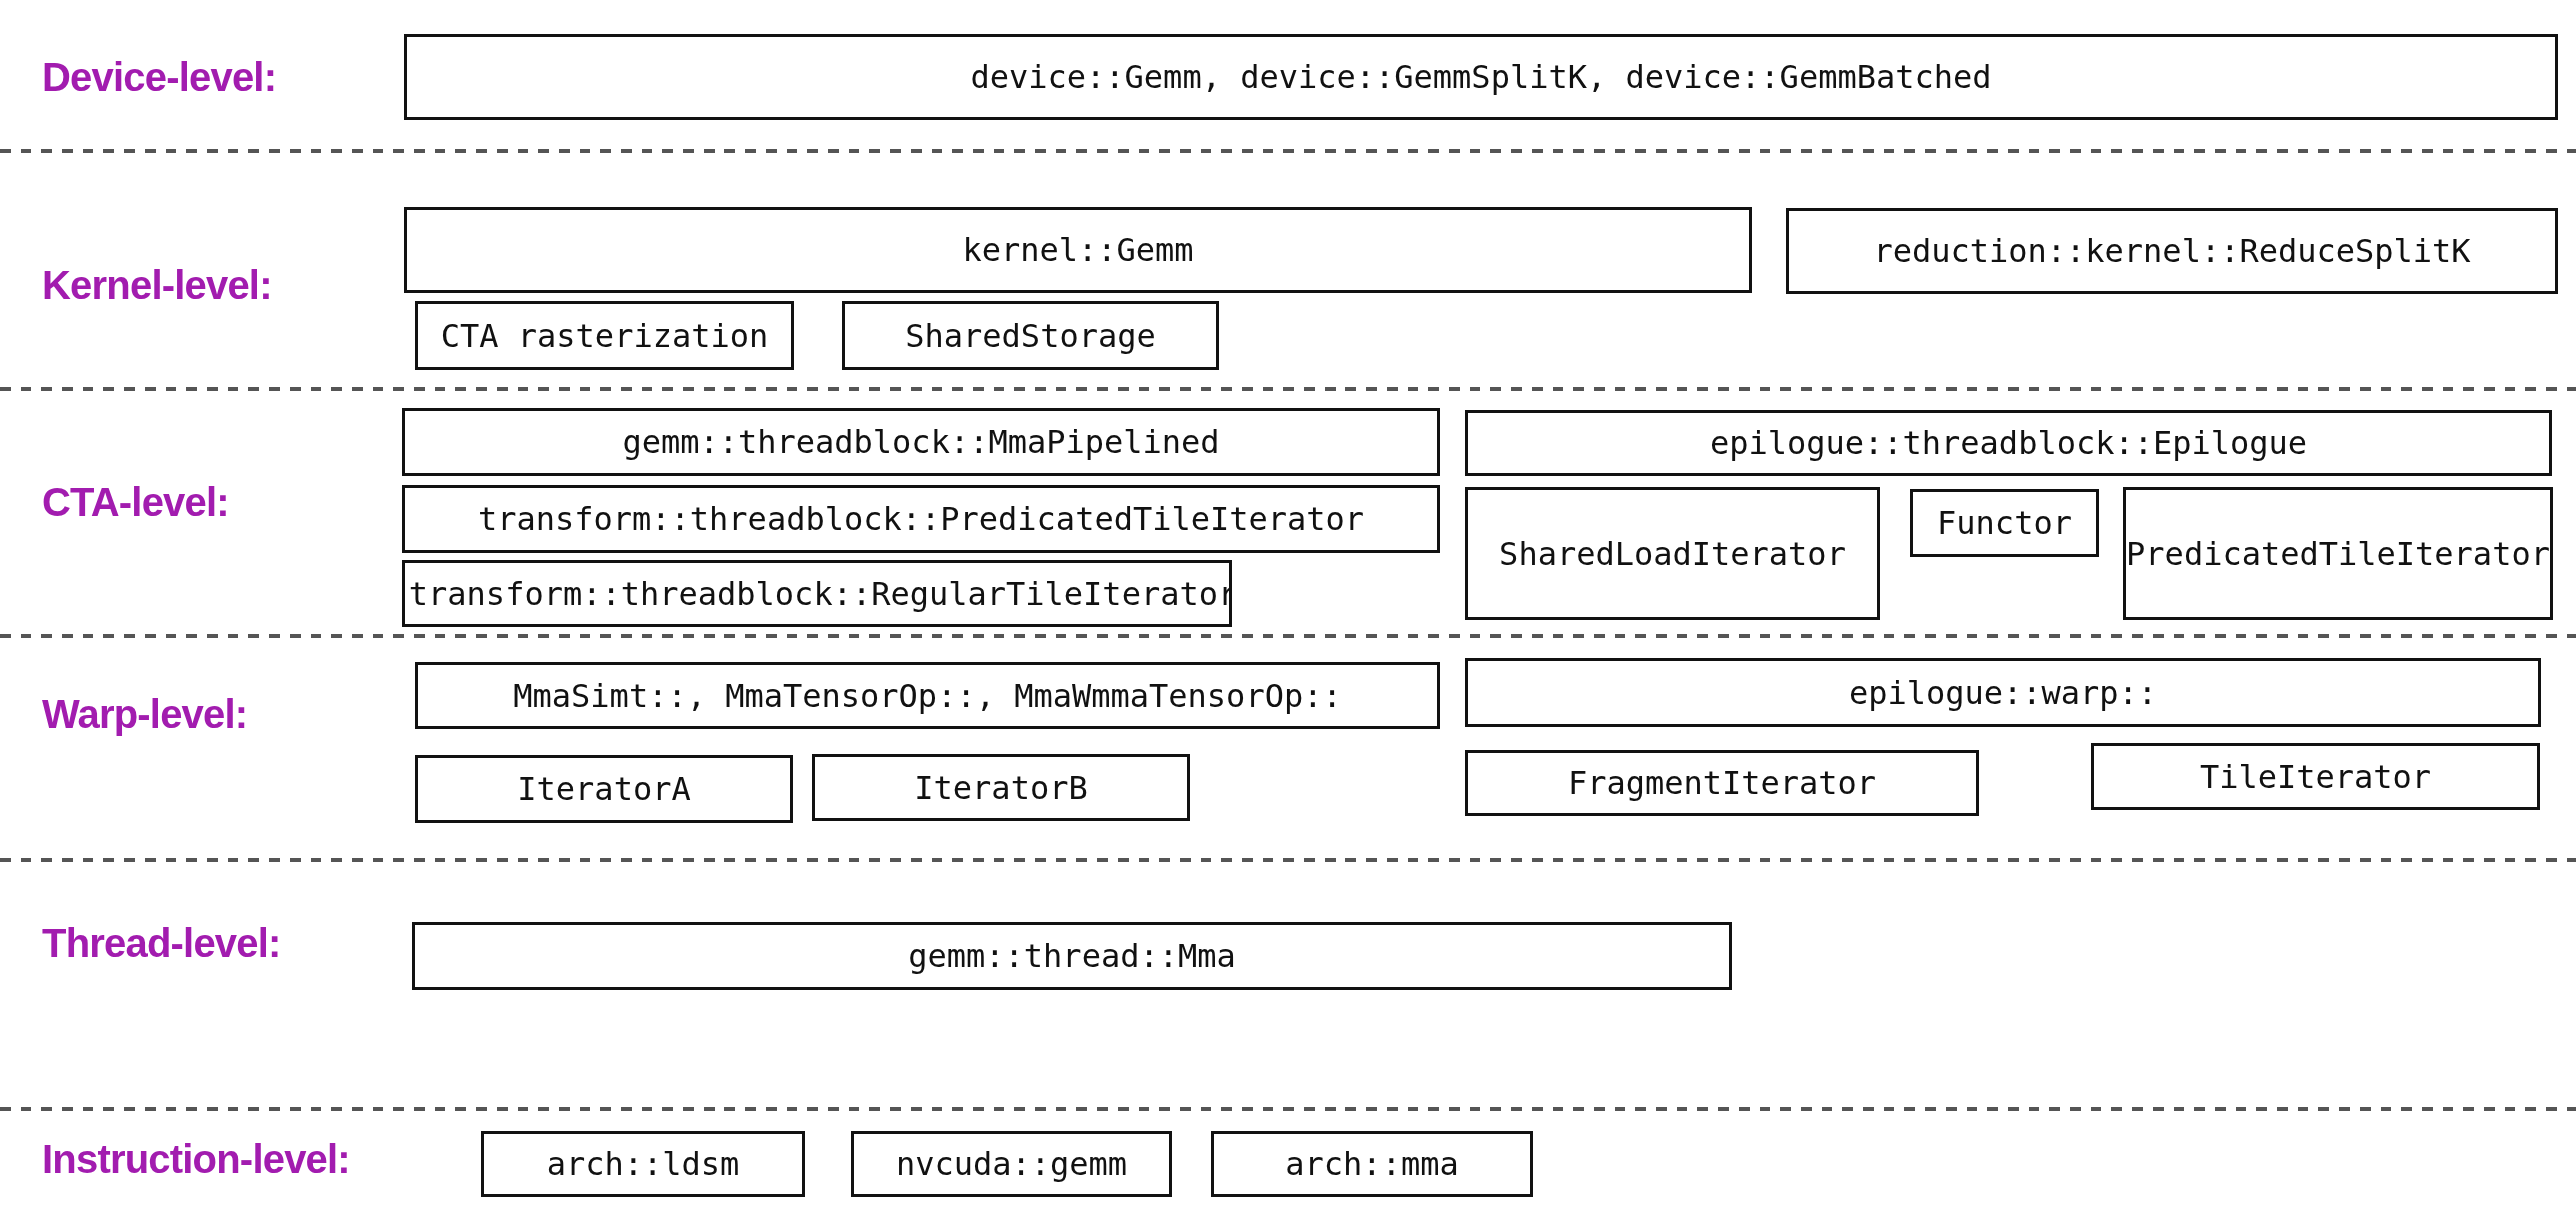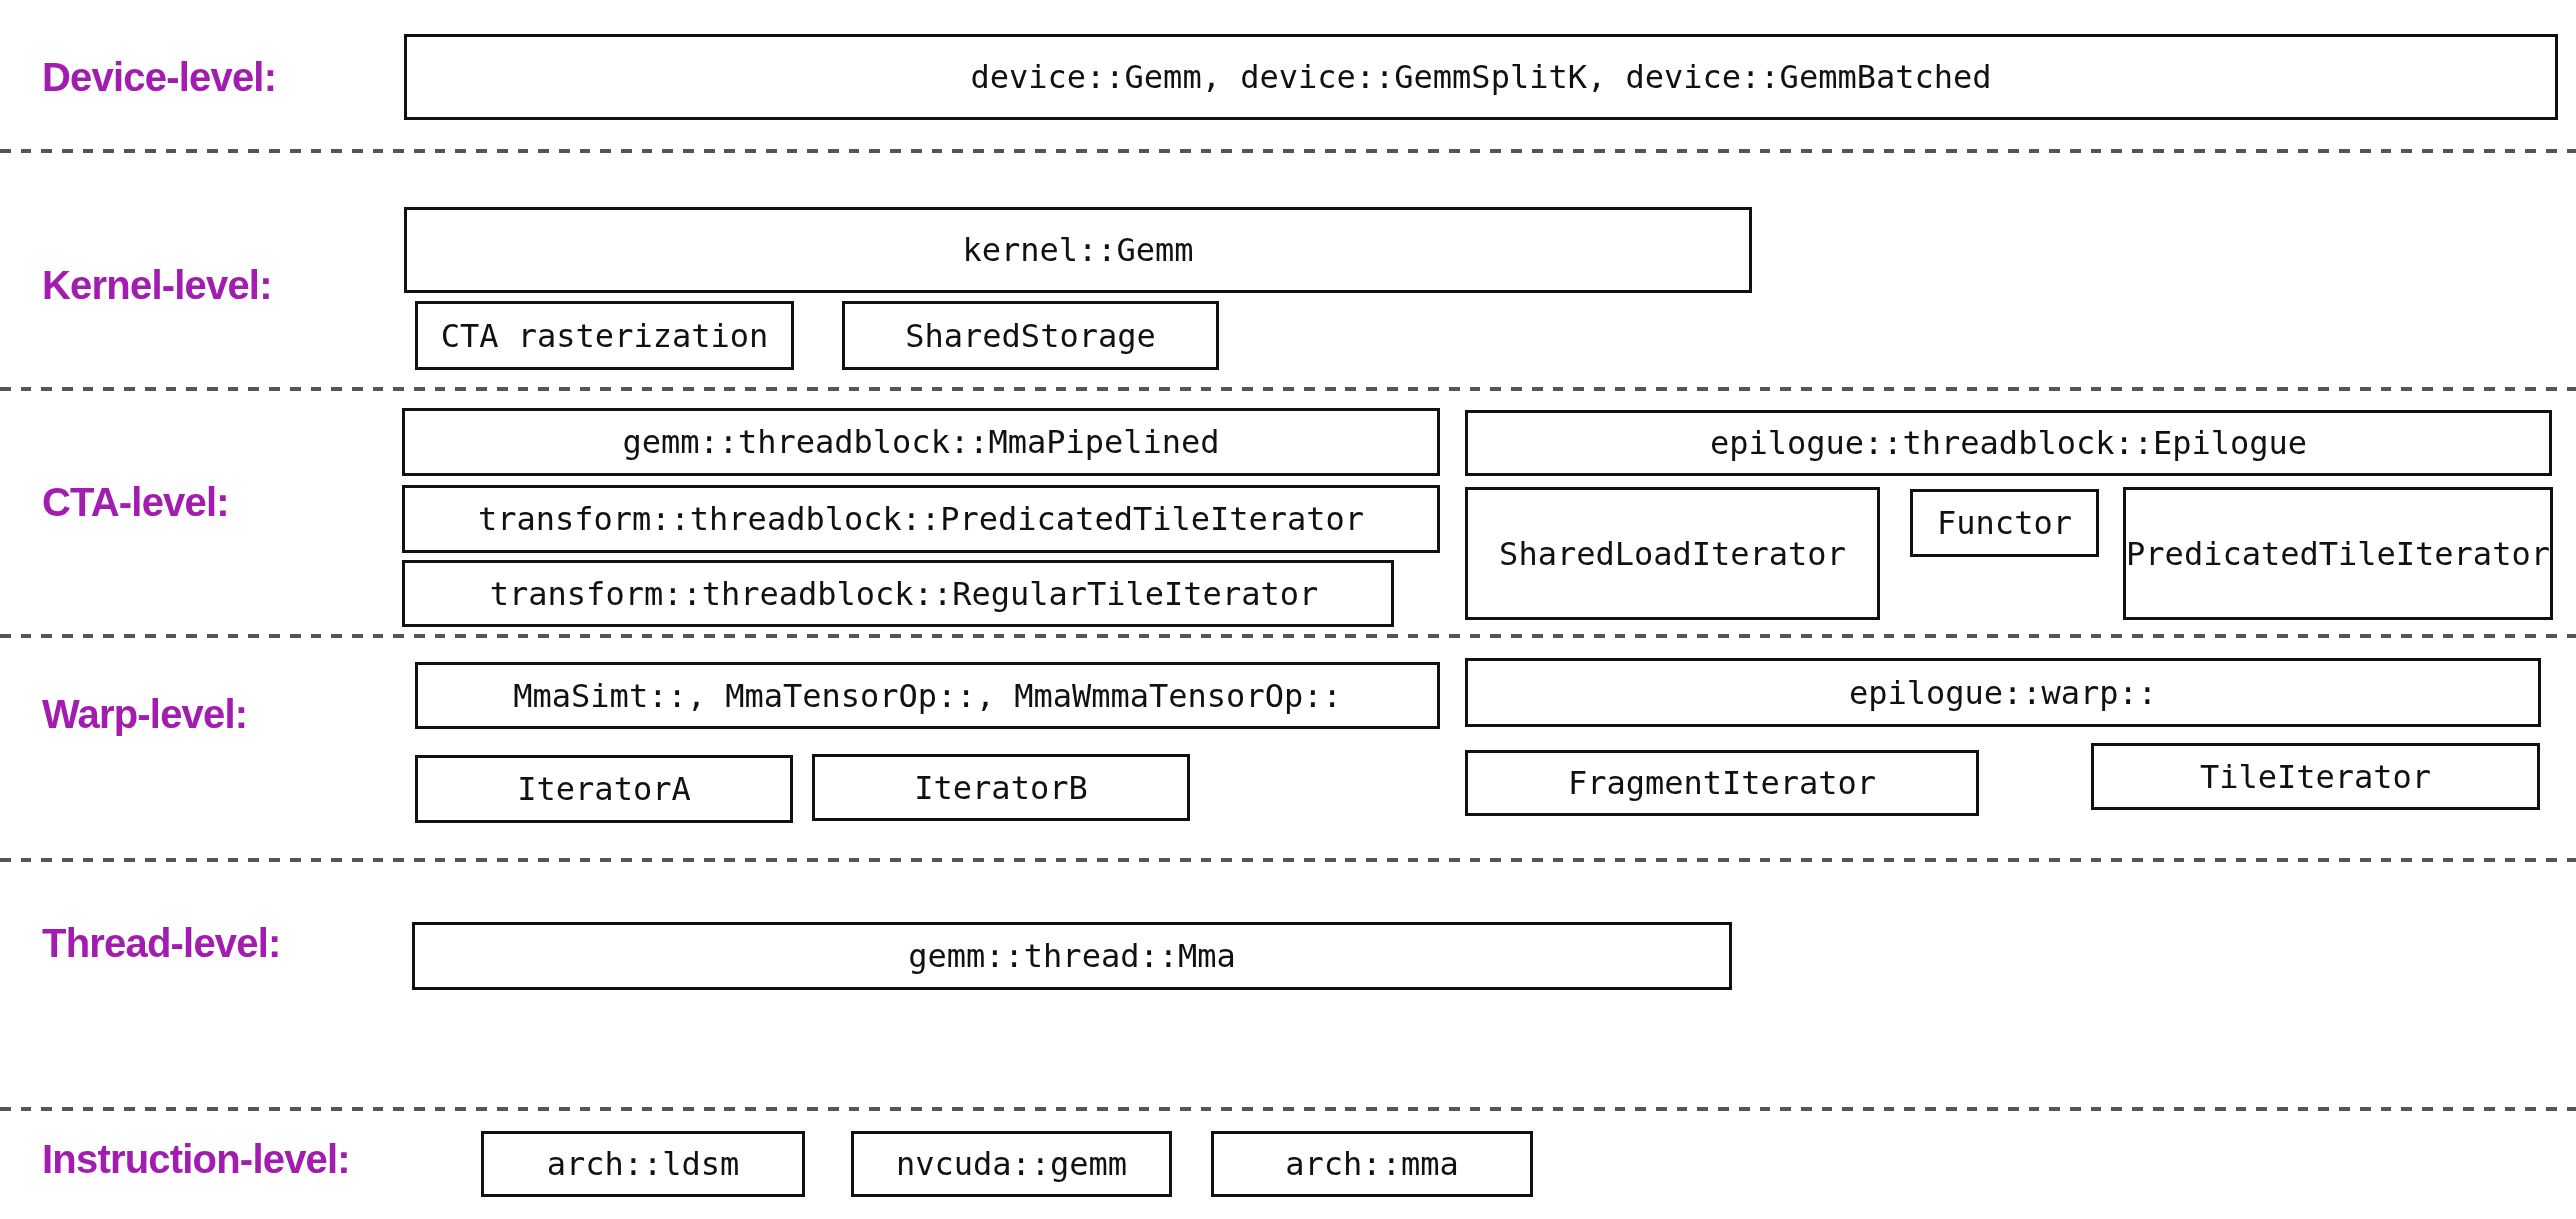--- a/index.html
+++ b/index.html
@@ -49,29 +49,30 @@
 
 <div class="canvas">
 
   <div class="row-label" style="top:77px;">Device-level:</div>
   <div class="box" style="left:404px; top:34px; width:2154px; height:86px;">device::Gemm, device::GemmSplitK, device::GemmBatched</div>
 
   <div class="divider" style="top:149px;"></div>
 
   <div class="row-label" style="top:285px;">Kernel-level:</div>
   <div class="box" style="left:404px; top:207px; width:1348px; height:86px;">kernel::Gemm</div>
+  <div class="box" style="left:1786px; top:208px; width:772px; height:86px;">reduction::kernel::ReduceSplitK</div>
   <div class="box" style="left:415px; top:301px; width:379px; height:69px;text-align:right;">CTA rasterization</div>
   <div class="box" style="left:842px; top:301px; width:377px; height:69px;">SharedStorage</div>
 
   <div class="divider" style="top:387px;"></div>
 
   <div class="row-label" style="top:502px;">CTA-level:</div>
   <div class="box" style="left:402px; top:408px; width:1038px; height:68px;">gemm::threadblock::MmaPipelined</div>
   <div class="box" style="left:402px; top:485px; width:1038px; height:68px;">transform::threadblock::PredicatedTileIterator</div>
-  <div class="box" style="left:402px; top:560px; width:992px; height:67px;padding-left:12px;">transform::threadblock::RegularTileIterator</div>
+  <div class="box" style="left:402px; top:560px; width:830px; height:67px;padding-left:12px;">transform::threadblock::RegularTileIterator</div>
   <div class="box" style="left:1465px; top:410px; width:1087px; height:66px;">epilogue::threadblock::Epilogue</div>
   <div class="box" style="left:1465px; top:487px; width:415px; height:133px;">SharedLoadIterator</div>
   <div class="box" style="left:1910px; top:489px; width:189px; height:68px;">Functor</div>
   <div class="box" style="left:2123px; top:487px; width:430px; height:133px;">PredicatedTileIterator</div>
 
   <div class="divider" style="top:634px;"></div>
 
   <div class="row-label" style="top:714px;">Warp-level:</div>
   <div class="box" style="left:415px; top:662px; width:1025px; height:67px;">MmaSimt::, MmaTensorOp::, MmaWmmaTensorOp::</div>
   <div class="box" style="left:415px; top:755px; width:378px; height:68px;">IteratorA</div>

